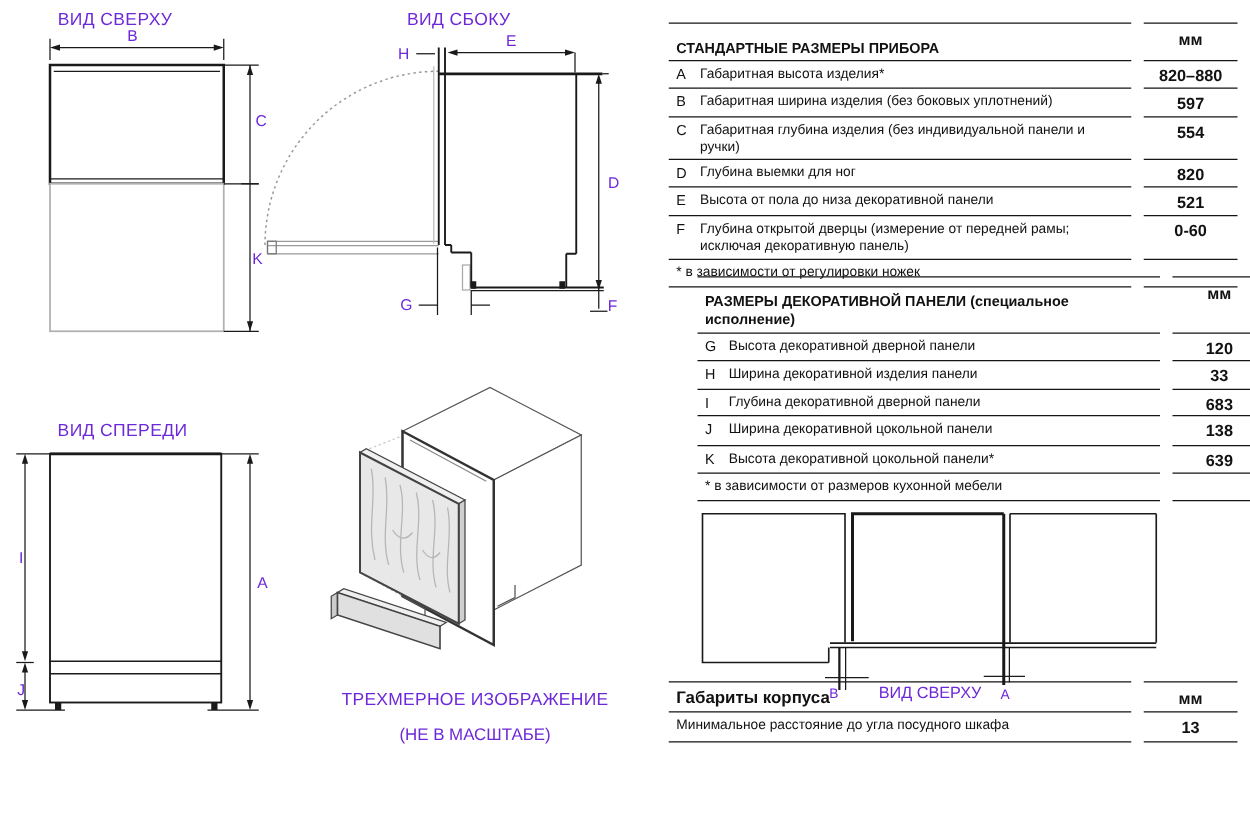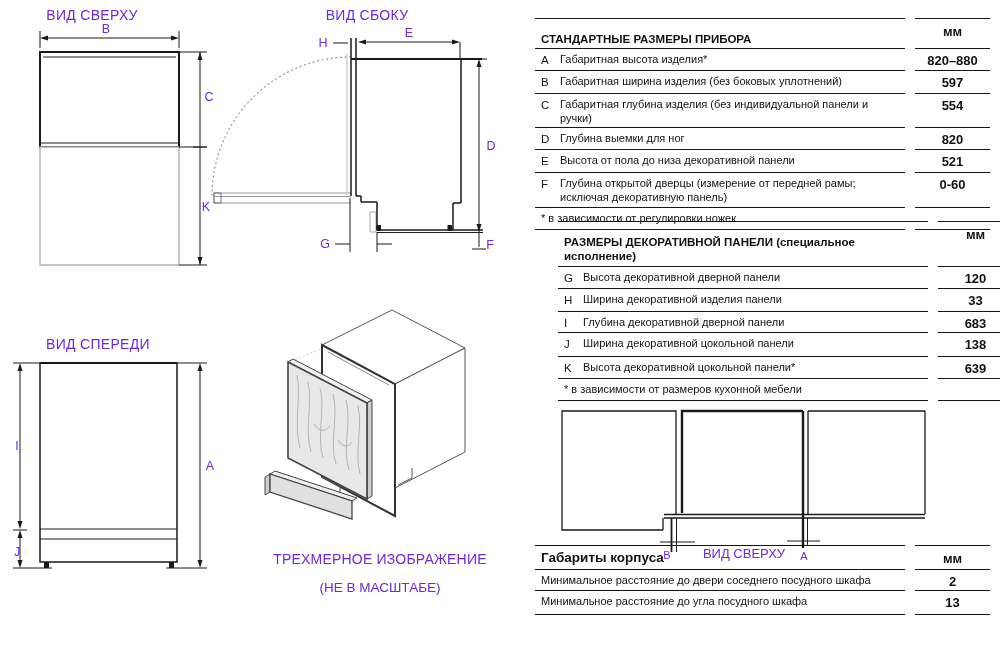--- a/index.html
+++ b/index.html
@@ -302,27 +302,20 @@
         <div class="cell val"></div>
     </div>
   </div>
 
   <div class="dims-table" style="left:535px;top:545px">
     <div class="t-row t-head h3-head">
       <div class="cell main">Габариты корпуса</div>
       <div class="gap"></div>
       <div class="cell val">мм</div>
     </div>
-    <div class="t-row rh21">
-      <div class="cell main">
-          <span class="desc">Минимальное расстояние до двери соседнего посудного шкафа</span>
-        </div>
-      <div class="gap"></div>
-        <div class="cell val">2</div>
-    </div>
     <div class="t-row rh24">
       <div class="cell main">
           <span class="desc">Минимальное расстояние до угла посудного шкафа</span>
         </div>
       <div class="gap"></div>
         <div class="cell val">13</div>
     </div>
   </div>
 
 </div>

